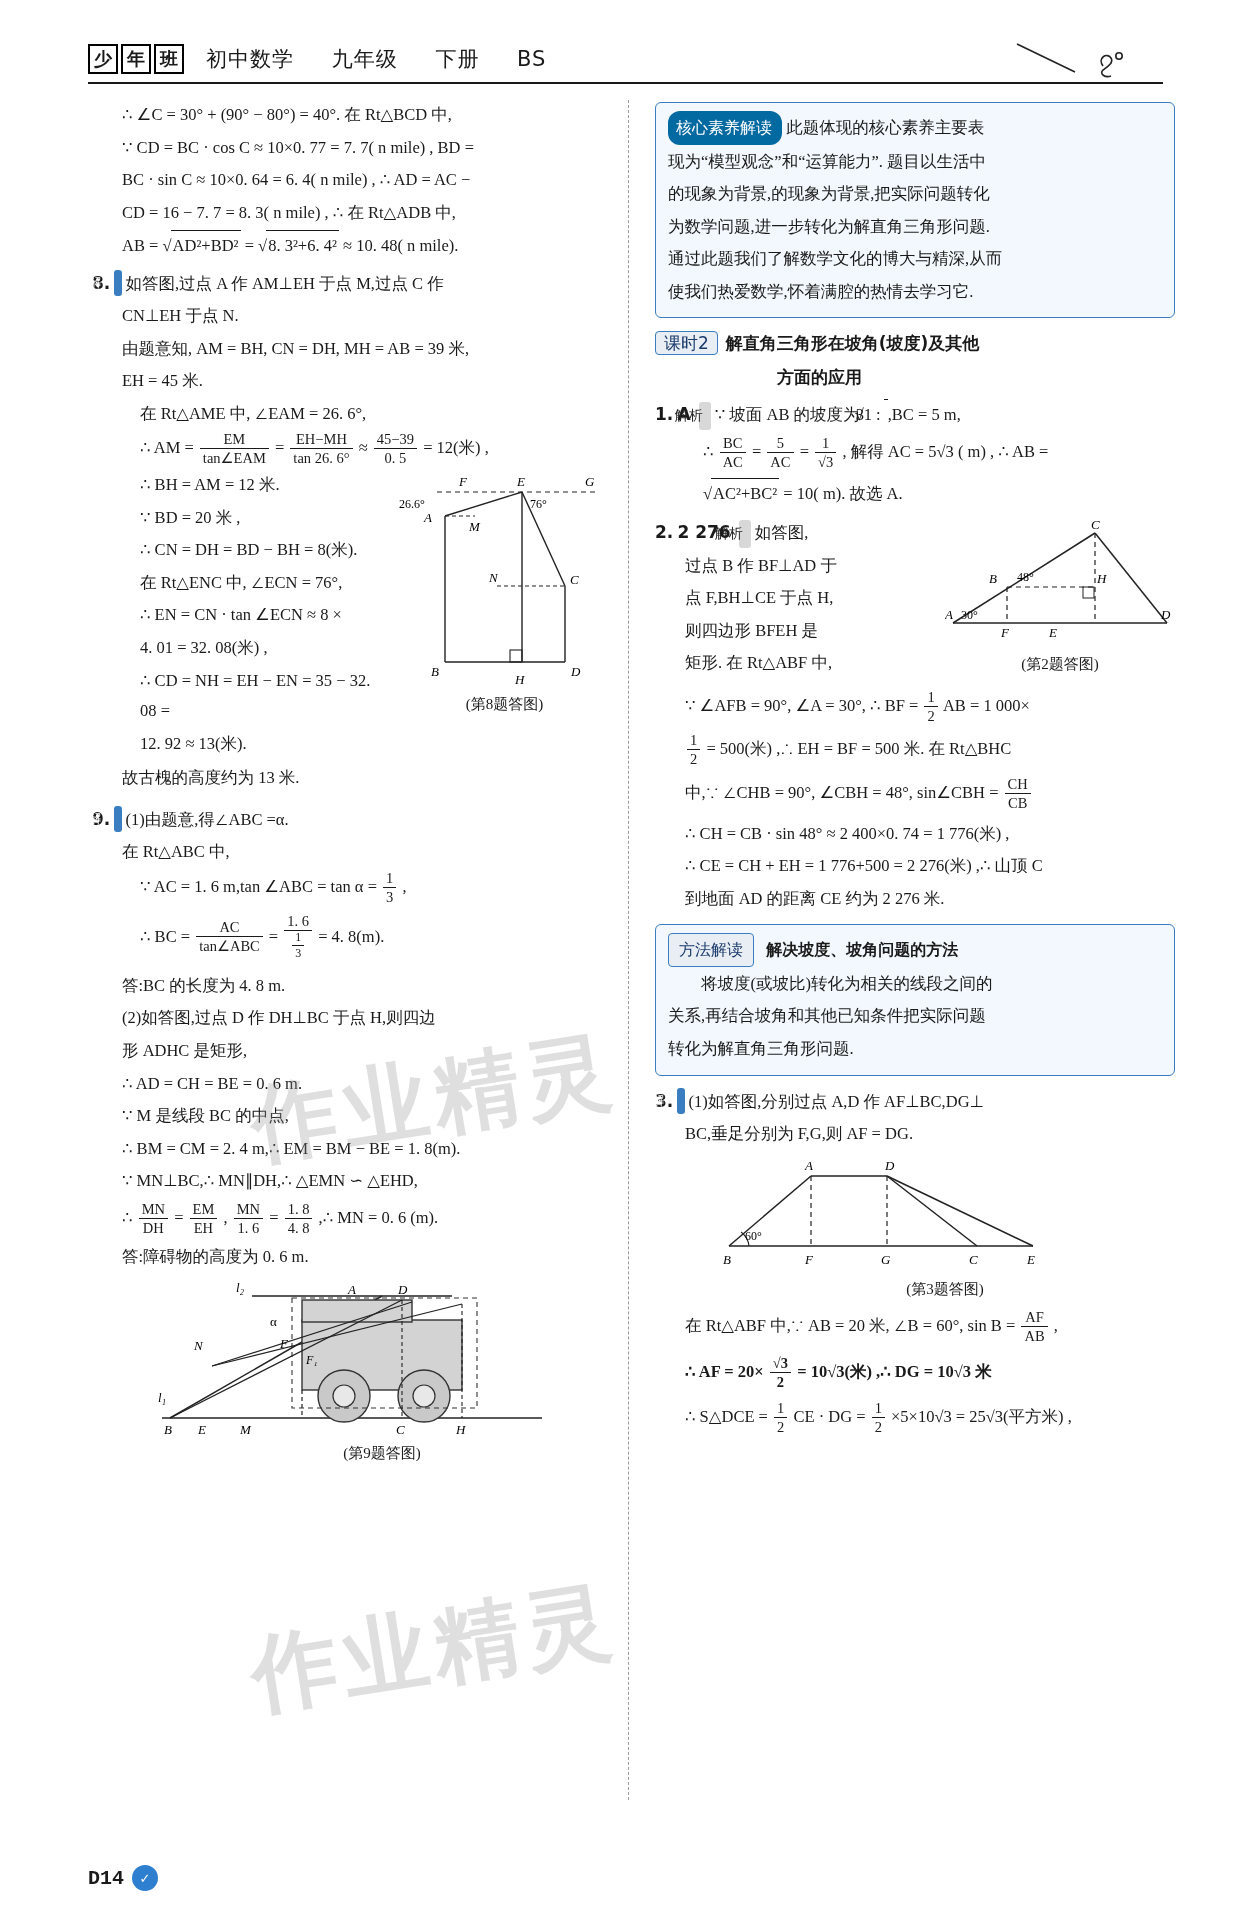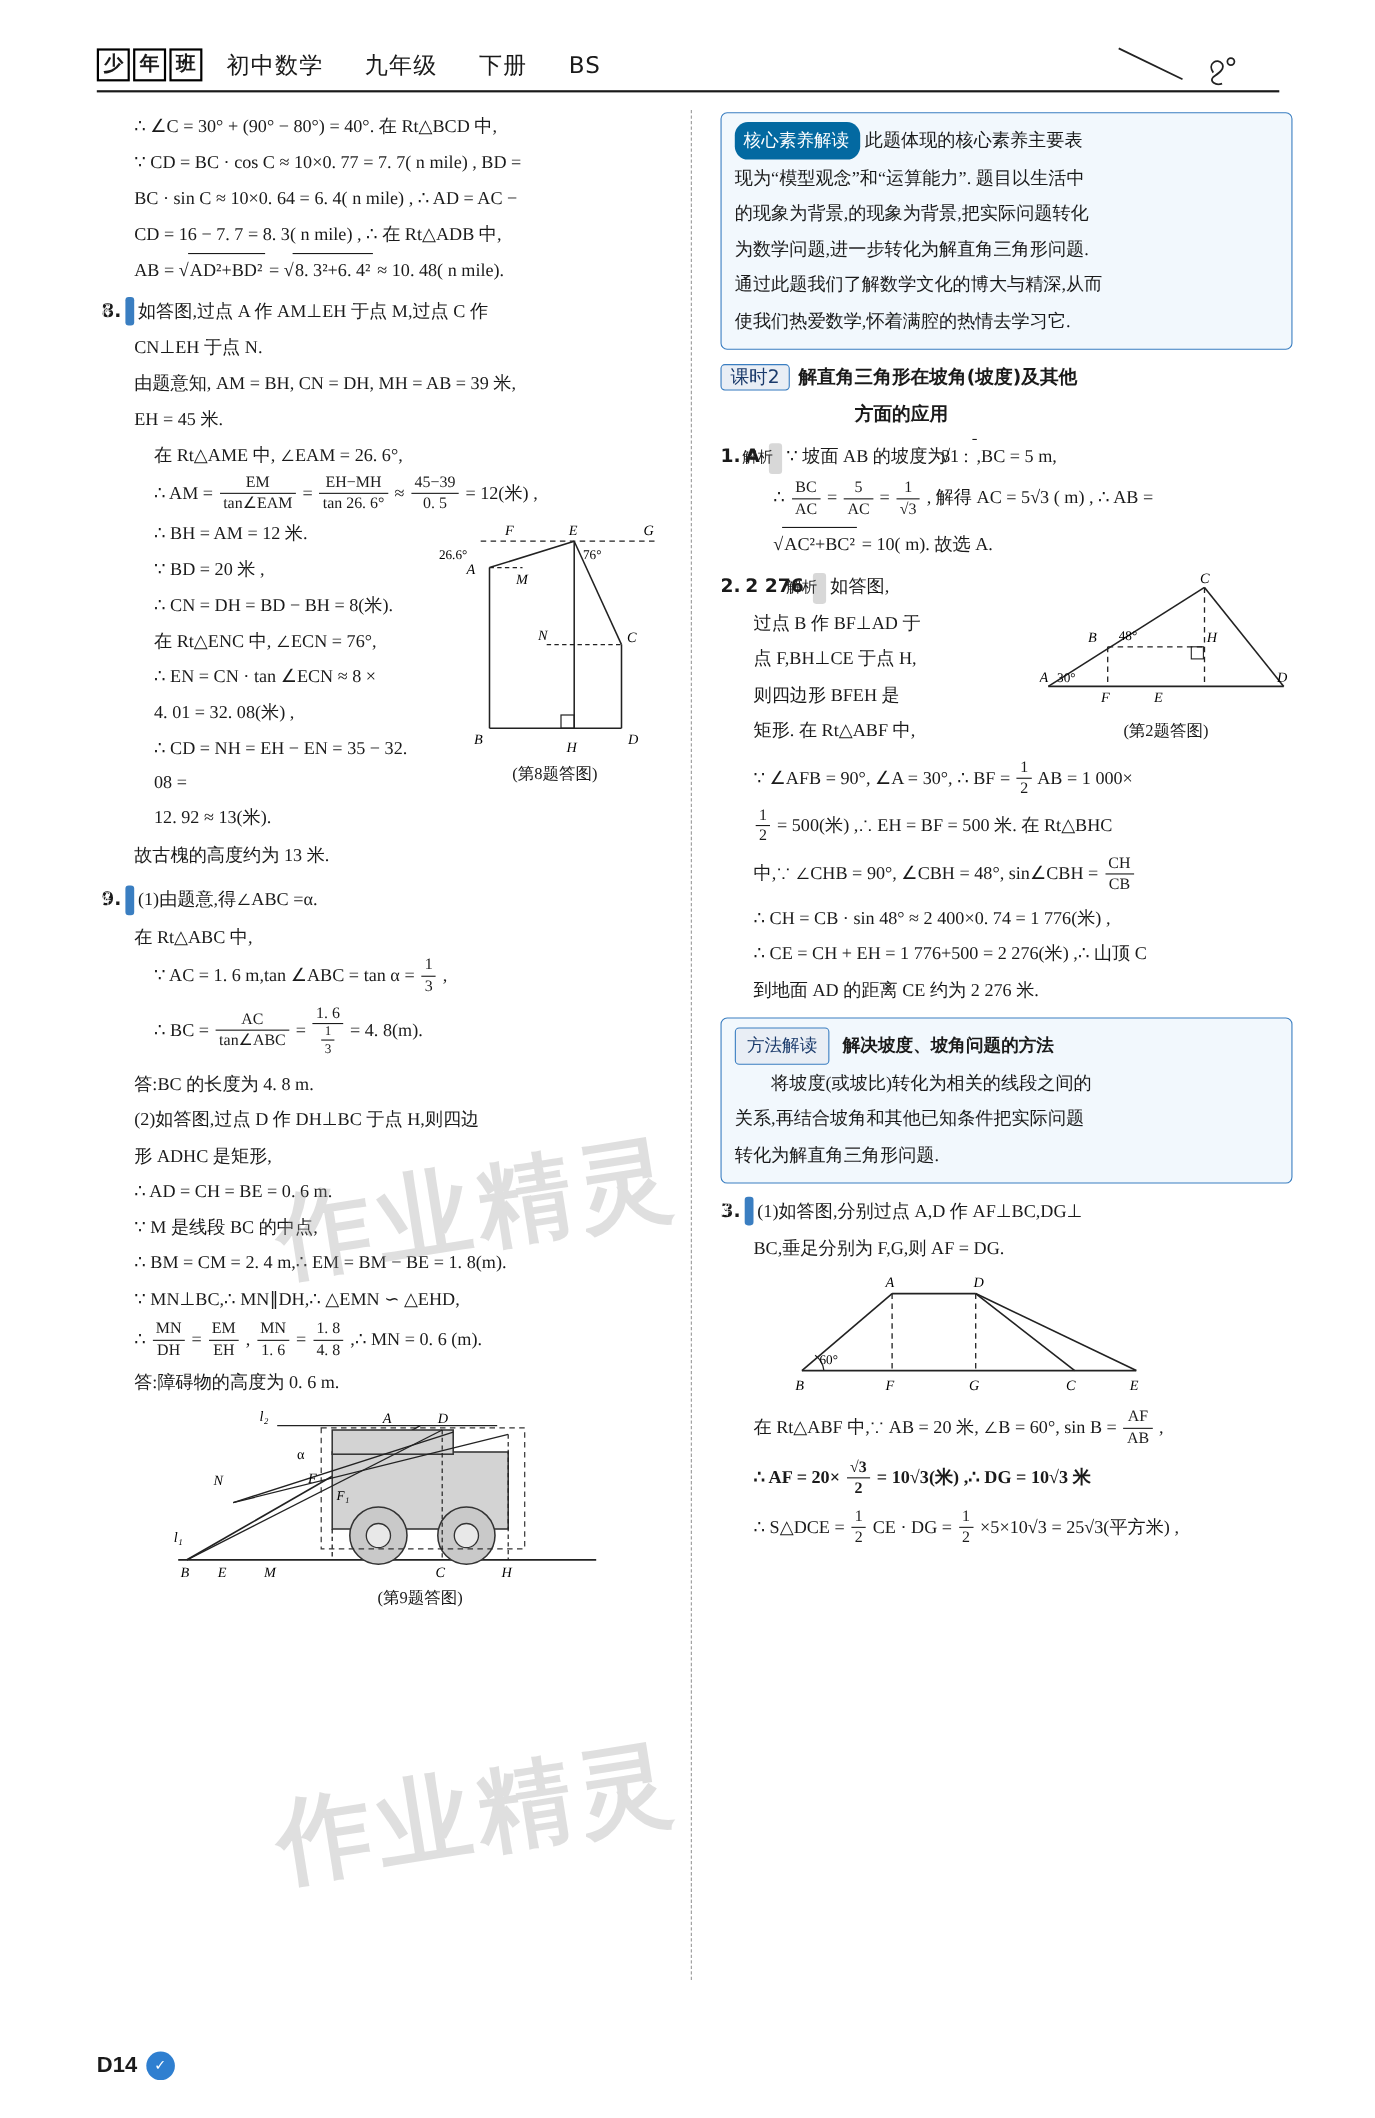--- a/index.html
+++ b/index.html
@@ -109,21 +109,21 @@
   .figcap { text-align:center; font-size:15px; margin-top:2px; }
   .fig-right-wrap {
     float:right; width:215px; margin:4px 0 4px 10px;
   }
   
   .footer {
     position:absolute; left:88px; bottom:34px;
     display:flex; align-items:center; gap:8px;
   }
   .footer-num {
-    font-family:Liberation Sans, sans-serif; font-weight:bold; font-size:20px;
+    font-family:Liberation Mono, monospace; font-weight:bold; font-size:20px;
   }
   .footer-badge {
     width:26px; height:26px; border-radius:50%;
     background:#2f7fd0; color:#fff; font-size:13px;
     display:flex; align-items:center; justify-content:center;
     font-family:"DejaVu Sans", sans-serif;
   }
   
   .wm {
     position:absolute; font-family:"DejaVu Sans", sans-serif;
@@ -508,20 +508,21 @@
 
         <text x="90" y="16" font-size="13" font-style="italic" font-family="Liberation Serif, serif">A</text>
         <text x="170" y="16" font-size="13" font-style="italic" font-family="Liberation Serif, serif">D</text>
         <text x="30" y="86" font-size="12" font-family="Liberation Serif, serif">60°</text>
         <text x="8" y="110" font-size="13" font-style="italic" font-family="Liberation Serif, serif">B</text>
         <text x="90" y="110" font-size="13" font-style="italic" font-family="Liberation Serif, serif">F</text>
         <text x="166" y="110" font-size="13" font-style="italic" font-family="Liberation Serif, serif">G</text>
         <text x="254" y="110" font-size="13" font-style="italic" font-family="Liberation Serif, serif">C</text>
         <text x="312" y="110" font-size="13" font-style="italic" font-family="Liberation Serif, serif">E</text>
       </svg>
+      <div class="figcap" style="margin-left:60px;">(第3题答图)</div>
     </div>
 
     <p class="pad" style="margin-top:6px;">
       <span>在 Rt△ABF 中,∵ AB = 20 米, ∠B = 60°, sin B = </span>
       <span class="frac">
         <span class="n">AF</span>
         <span class="d">AB</span>
       </span>
       <span>,</span>
     </p>

